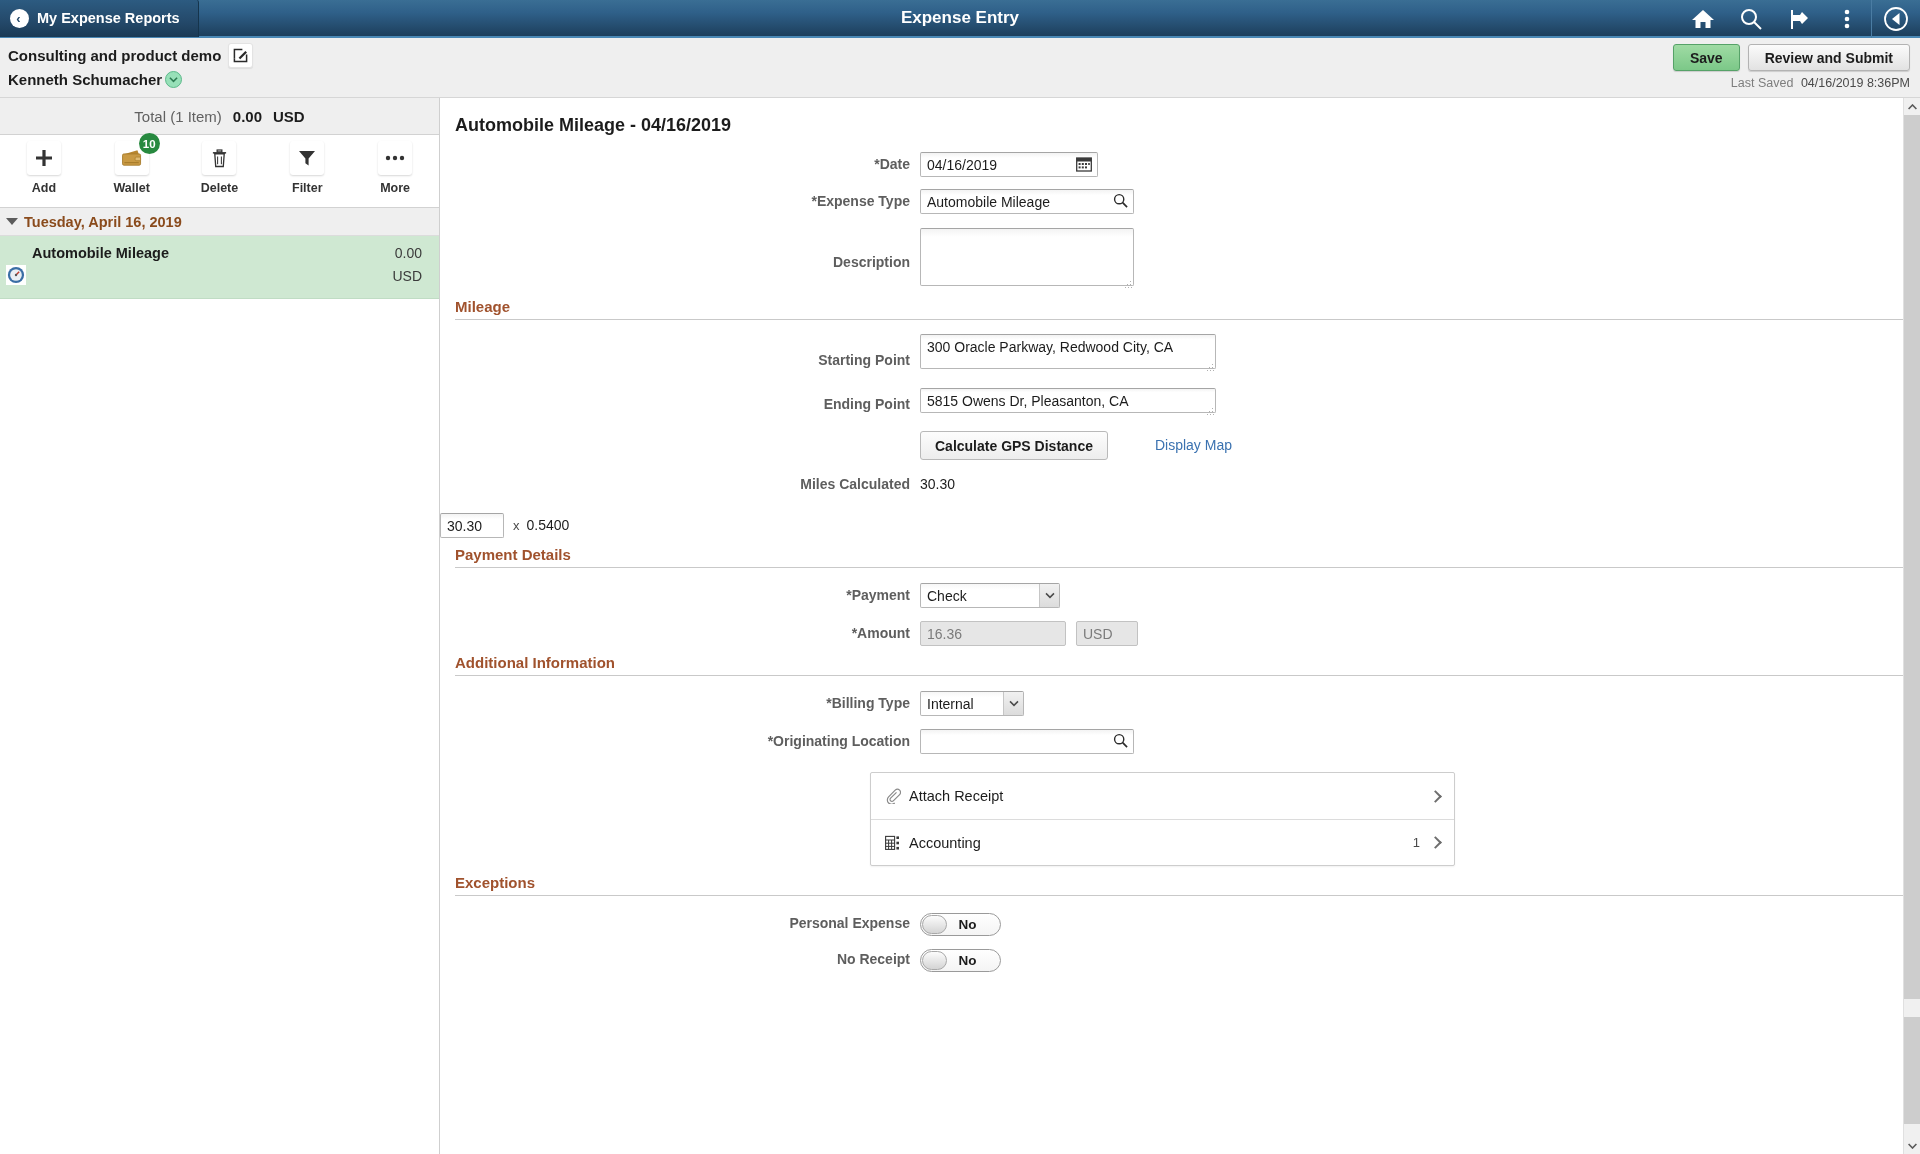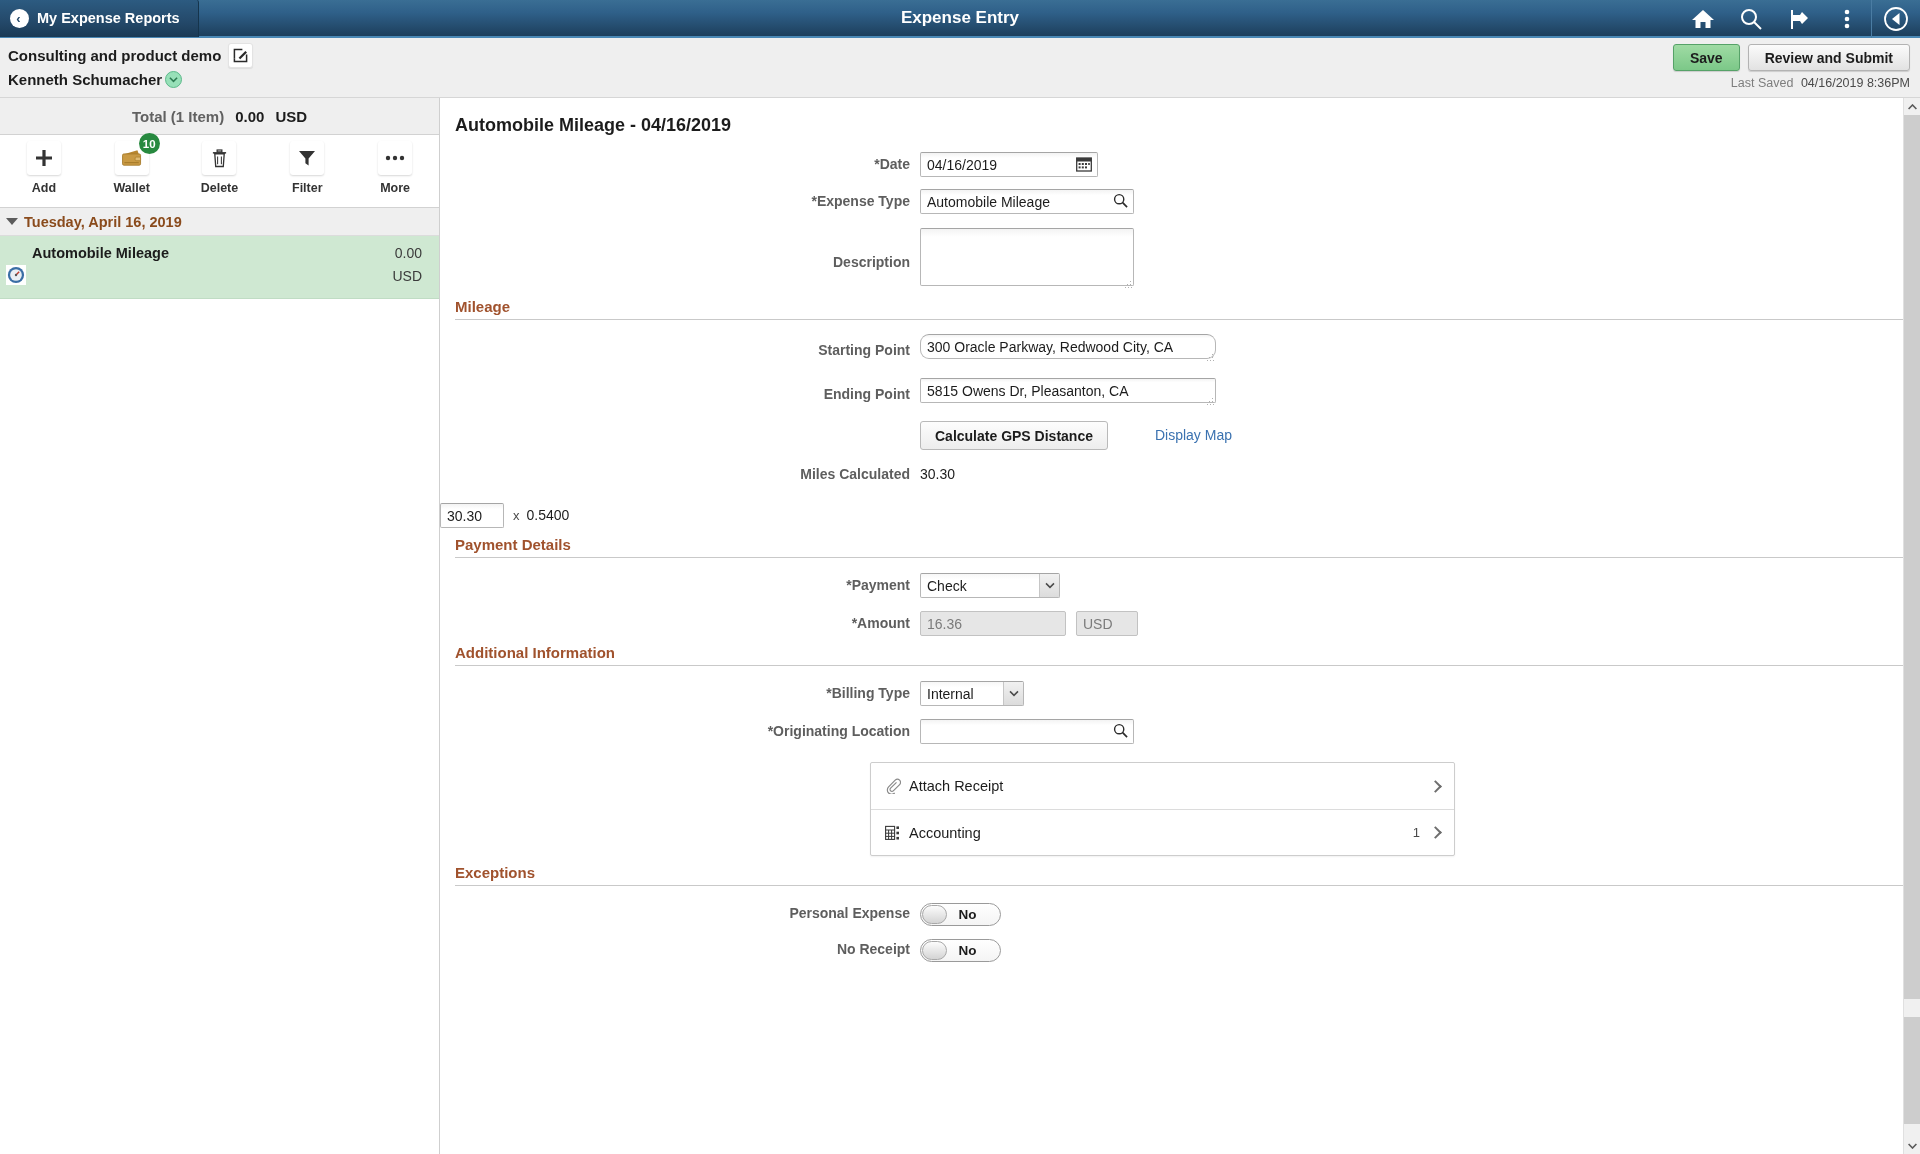--- a/index.html
+++ b/index.html
@@ -176,21 +176,21 @@
   }
   .total-bar {
     height: 37px;
     background: #efefef;
     display: flex;
     align-items: center;
     justify-content: center;
     gap: 11px;
     border-bottom: 1px solid #d2d2d2;
   }
-  .total-label { font-size: 15px; color: #616161; font-weight: bold; }
+  .total-label { font-size: 15px; color: #616161; font-weight: normal; }
   .total-amt { font-size: 15px; color: #1c1c1c; font-weight: bold; }
   .total-cur { font-size: 15px; color: #1c1c1c; font-weight: bold; }
 
   .tool-row {
     height: 73px;
     background: #ffffff;
     border-bottom: 1px solid #d2d2d2;
     display: flex;
     align-items: flex-start;
     padding-top: 6px;
@@ -738,21 +738,21 @@
             <i style="left:6px;top:6px;"></i>
         </span>
       </div>
     </div>
 
     <div class="section-head">Mileage</div>
 
     <div class="field-row" style="margin-top:14px;">
       <div class="f-label">Starting Point</div>
       <div style="position:relative; display:inline-block;">
-        <textarea class="ta" style="width: 296px; height: 25px; line-height: 18px; border-radius: 9px;">300 Oracle Parkway, Redwood City, CA</textarea>
+        <textarea class="ta" style="width: 296px; height: 35px; line-height: 18px;">300 Oracle Parkway, Redwood City, CA</textarea>
         <span class="resize-grip">
           <i style="left:5px;top:0;"></i>
             <i style="left:2px;top:3px;"></i>
             <i style="left:5px;top:3px;"></i>
             <i style="left:0;top:6px;"></i>
             <i style="left:3px;top:6px;"></i>
             <i style="left:6px;top:6px;"></i>
         </span>
       </div>
     </div>

